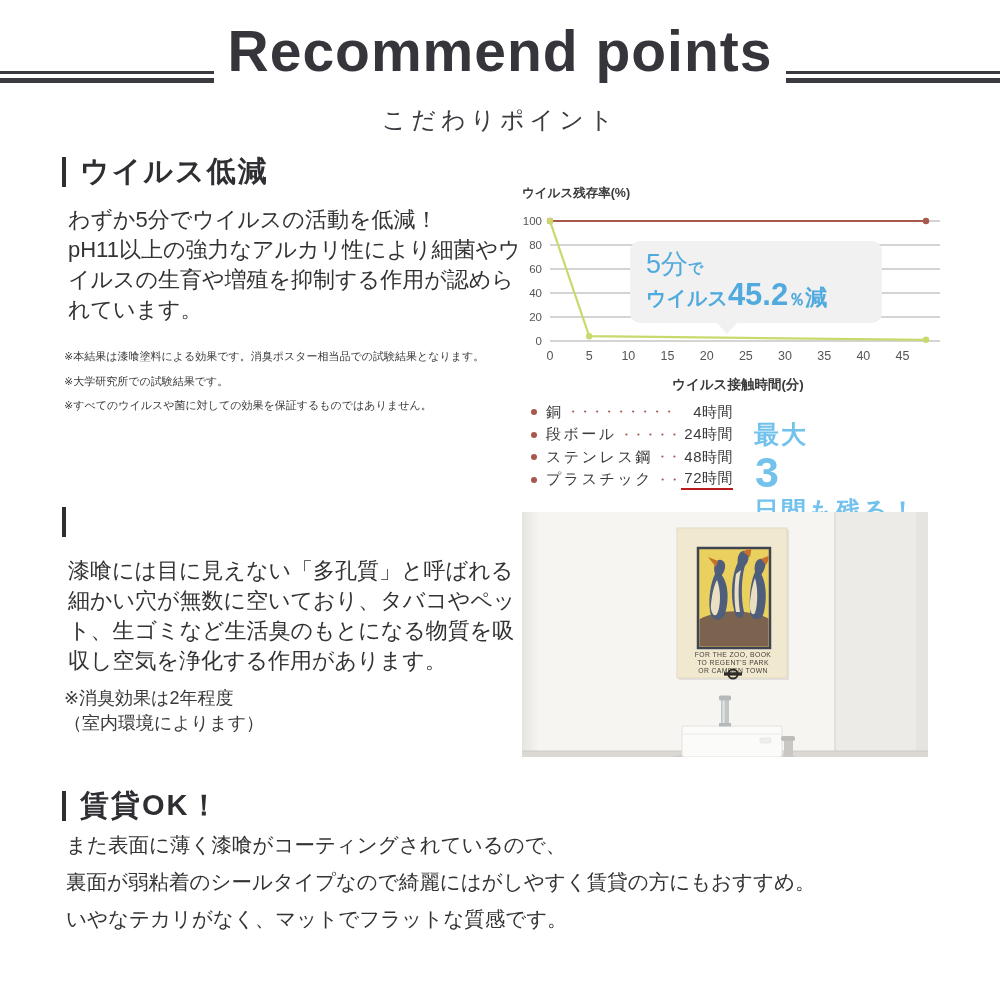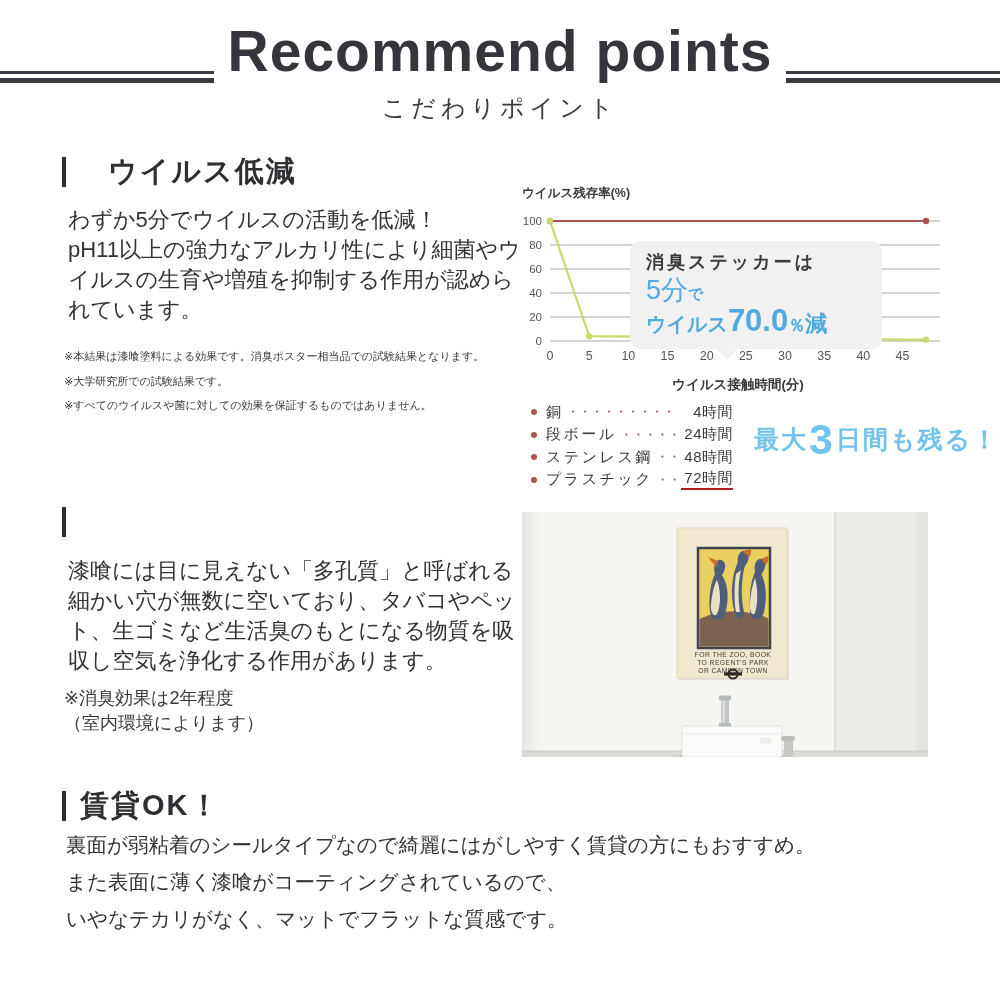--- a/index.html
+++ b/index.html
@@ -9,21 +9,21 @@
 
   
   .hline { position:absolute; top:71px; width:214px; }
   .hline-left { left:0; }
   .hline-right { right:0; }
   .hline .t { height:3px; background:#3a3a40; }
   .hline .g { height:4px; }
   .hline .b { height:5px; background:#3a3a40; }
   .title-en { position:absolute; top:16px; left:0; right:0; text-align:center;
     font-size:57px; font-weight:bold; letter-spacing:1px; color:#35353b; line-height:1.25; }
-  .title-ja { position:absolute; top:92px; left:0; right:0; text-align:center;
+  .title-ja { position:absolute; top:104px; left:0; right:0; text-align:center;
     font-size:24px; letter-spacing:5px; color:#3a3a40; }
 
   
   .sec-h { position:absolute; display:flex; align-items:center; }
   .sec-h .bar { width:4px; height:30px; background:#2f2f33; margin-right:14px; flex:none; }
   .sec-h .txt { font-size:29px; font-weight:600; color:#2f2f33; letter-spacing:2px; white-space:nowrap; }
 
   .body-txt { position:absolute; font-size:22px; line-height:30px; color:#333; }
   .note-txt { position:absolute; font-size:11px; line-height:24.5px; color:#3a3a3a; }
   .note-txt .note { margin:0; }
@@ -48,30 +48,30 @@
   
   .legend { position:absolute; left:531px; top:401px; width:202px; }
   .lrow { display:flex; align-items:center; height:22.5px; font-size:15px; color:#3b3b3b; }
   .lb { width:6px; height:6px; border-radius:50%; background:#a8574c; margin-right:9px; flex:none; }
   .ll { letter-spacing:2.5px; white-space:nowrap; }
   .ld { flex:1; color:#a8574c; font-size:13px; letter-spacing:-1px; overflow:hidden;
         white-space:nowrap; text-align:right; margin:0 3px; }
   .lt { width:52px; text-align:right; letter-spacing:0.5px; flex:none; }
   .lt.u { border-bottom:2px solid #b91c1c; }
 
-  .maxnote { position:absolute; left:754px; top:418px; display:flex; align-items:center;
-    color:#72c2ec; font-weight:bold; letter-spacing:2px; }
+  .maxnote { position:absolute; left:754px; top:418px; display:flex; 
+    color:#72c2ec; font-weight:bold; letter-spacing:2px;flex-direction:column; }
   .maxnote .n  { font-size:25px; }
   .maxnote .b3 { font-size:43px; line-height:1; margin:0 1px; }
 
   
   .photo { position:absolute; left:522px; top:512px; width:406px; height:245px; }
 
   
-  .h1sec { left:62px;  top:152px;gap:28px; }
+  .h1sec { left:62px;  top:152px; }
   .body1 { left:68px;  top:205px; width:455px; }
   .note1 { left:64px;  top:344px; width:462px; }
   .h2sec { left:62px;  top:507px; }
   .body2 { left:68px;  top:556px; width:462px; }
   .note2 { left:64px;  top:686px; font-size:18px; line-height:25px; }
   .h3sec { left:62px;  top:786px; }
   .body3 { left:66px;  top:826px; width:910px; font-size:20.5px; line-height:37px; }
 </style>
 </head>
 <body>
@@ -133,26 +133,25 @@
           <circle cx="30" cy="38" r="3.2" fill="#a8574c"></circle>
           <circle cx="406" cy="38" r="3.2" fill="#a8574c"></circle>
           <polyline points="30,38 69.16666666666667,153.2 406,156.8" fill="none" stroke="#c9d96d" stroke-width="2.2"></polyline>
           <circle cx="30" cy="38" r="3.2" fill="#c9d96d"></circle>
           <circle cx="69.16666666666667" cy="153.2" r="3.2" fill="#c9d96d"></circle>
           <circle cx="406" cy="156.8" r="3.2" fill="#c9d96d"></circle>
           <text x="2" y="14" font-size="12.5" font-weight="bold" fill="#3a3a3a">ウイルス残存率(%)</text>
           <text x="218" y="206" text-anchor="middle" font-size="13.5" font-weight="bold" fill="#3a3a3a">ウイルス接触時間(分)</text>
         </svg></div>
     <div class="callout">
-      <div class="co-1">消臭ステッカーは</div>
       <div class="co-2">
         <span class="big">5分</span><span class="sm">で</span>
       </div>
       <div class="co-3">
-        <span class="md">ウイルス</span><span class="big2">70.0</span><span class="pct">％</span><span class="gen">減</span>
+        <span class="md">ウイルス</span><span class="big2">45.2</span><span class="pct">％</span><span class="gen">減</span>
       </div>
       <div class="pointer"></div>
     </div>
   </div>
 
   <div class="legend">
     <div class="lrow">
       <span class="lb"></span>
       <span class="ll">銅</span>
       <span class="ld">・・・・・・・・・・・・</span>
@@ -258,18 +257,18 @@
         <rect x="259" y="224" width="14" height="5" rx="2" fill="#bfbdb9"></rect>
       </g>
     </svg>
   </div>
 
   <div class="sec-h h3sec">
     <span class="bar"></span>
     <span class="txt">賃貸OK！</span>
   </div>
   <div class="body-txt body3">
+    <p>また表面に薄く漆喰がコーティングされているので、</p>
     <p>裏面が弱粘着のシールタイプなので綺麗にはがしやすく賃貸の方にもおすすめ。</p>
-    <p>また表面に薄く漆喰がコーティングされているので、</p>
     <p>いやなテカリがなく、マットでフラットな質感です。</p>
   </div>
 
 </div>
 
 </body></html>

